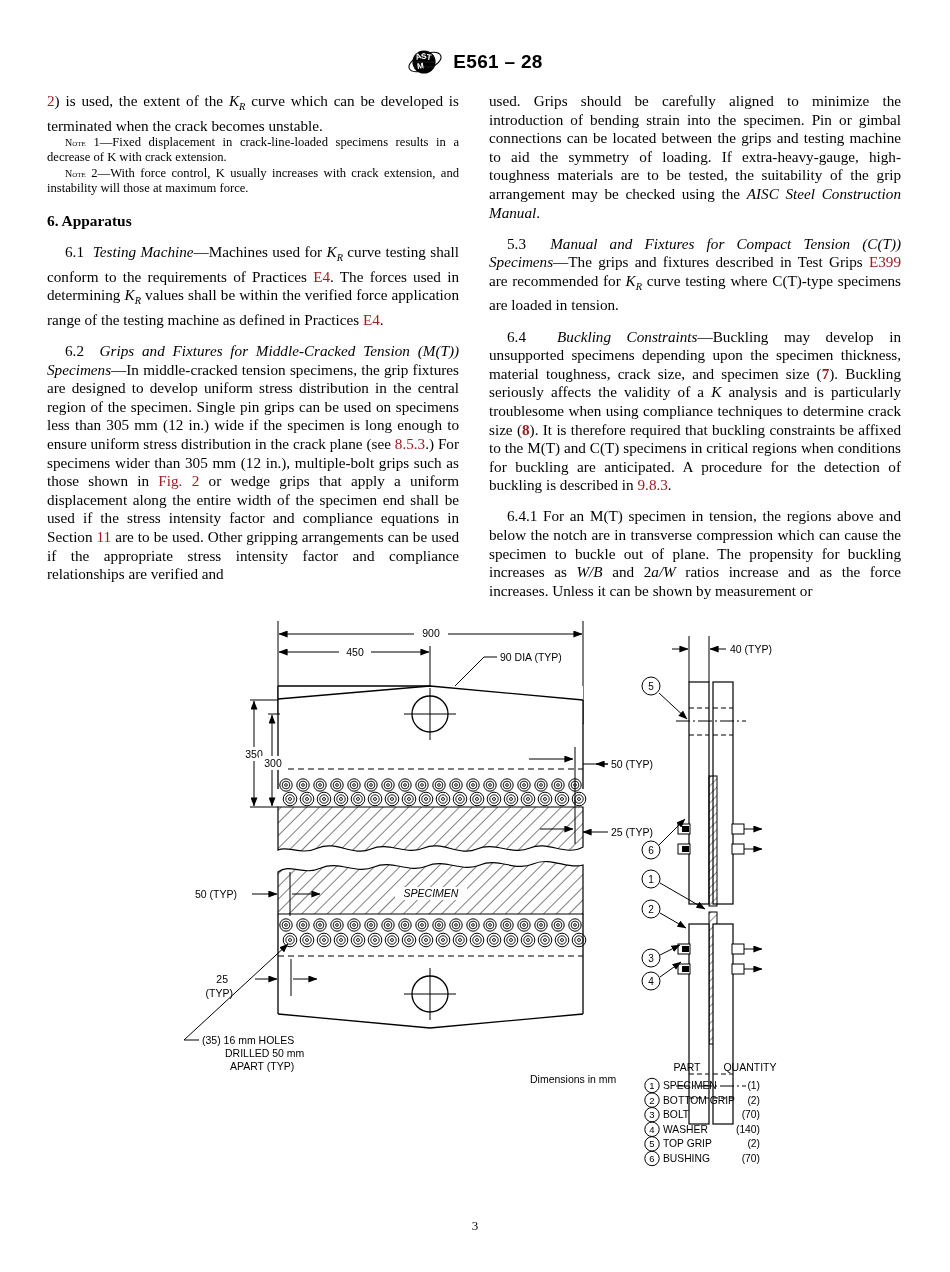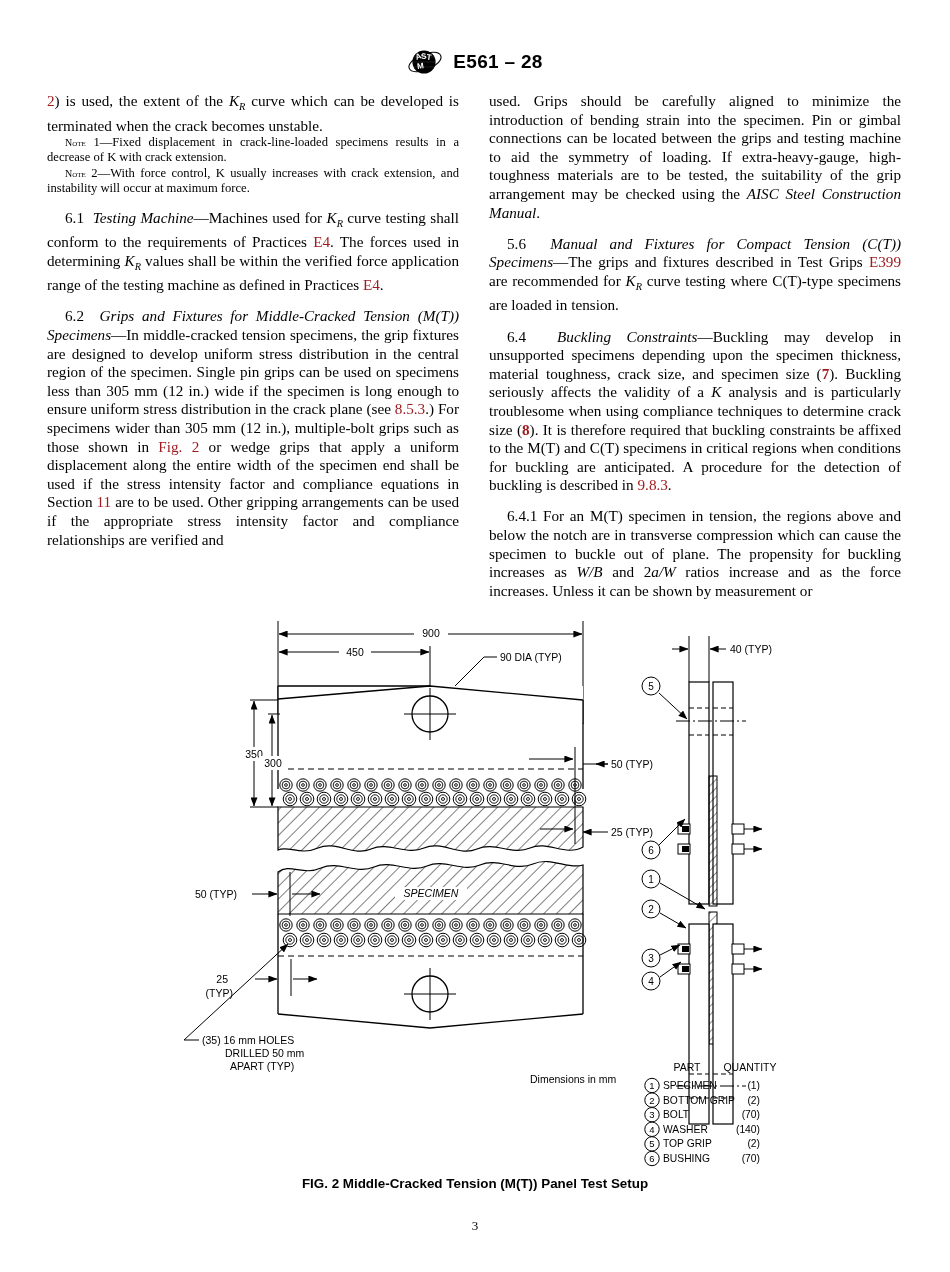--- a/index.html
+++ b/index.html
@@ -144,33 +144,34 @@
     </span>
     <span class="header-title">E561 – 28</span>
   </div>
 
   <div class="col col-left">
 
     <p class="noindent"><span class="ref">2</span><span>) is used, the extent of the </span><span class="var">K</span><sub>R</sub><span> curve which can be developed is terminated when the crack becomes unstable.</span></p>
 
     <p class="note note-gap"><span class="sc">Note</span> <span>1</span><span>—Fixed displacement in crack-line-loaded specimens results in a decrease of K with crack extension.</span></p>
 
-    <p class="note"><span class="sc">Note</span> <span>2</span><span>—With force control, K usually increases with crack extension, and instability will occur at maximum force.</span></p>
-
+    <p class="note"><span class="sc">Note</span> <span>2</span><span>—With force control, K usually increases with crack extension, and instability will those at maximum force.</span></p>
+
+    <h2 class="section" style="margin-top:16px;">6.  Apparatus</h2>
 
     <p class="gap"><span>6.1</span>&nbsp; <span class="it">Testing Machine</span><span>—Machines used for </span><span class="var">K</span><sub>R</sub><span> curve testing shall conform to the requirements of Practices </span><span class="ref">E4</span><span>. The forces used in determining </span><span class="var">K</span><sub>R</sub><span> values shall be within the verified force application range of the testing machine as defined in Practices </span><span class="ref">E4</span><span>.</span></p>
 
     <p class="gap"><span>6.2</span>&nbsp; <span class="it">Grips and Fixtures for Middle-Cracked Tension (M(T)) Specimens</span><span>—In middle-cracked tension specimens, the grip fixtures are designed to develop uniform stress distribution in the central region of the specimen. Single pin grips can be used on specimens less than 305 mm (12 in.) wide if the specimen is long enough to ensure uniform stress distribution in the crack plane (see </span><span class="ref">8.5.3</span><span>.) For specimens wider than 305 mm (12 in.), multiple-bolt grips such as those shown in </span><span class="ref">Fig. 2</span><span> or wedge grips that apply a uniform displacement along the entire width of the specimen end shall be used if the stress intensity factor and compliance equations in Section </span><span class="ref">11</span><span> are to be used. Other gripping arrangements can be used if the appropriate stress intensity factor and compliance relationships are verified and</span></p>
   </div>
 
   <div class="col col-right">
 
     <p class="noindent"><span>used. Grips should be carefully aligned to minimize the introduction of bending strain into the specimen. Pin or gimbal connections can be located between the grips and testing machine to aid the symmetry of loading. If extra-heavy-gauge, high-toughness materials are to be tested, the suitability of the grip arrangement may be checked using the </span><span class="it">AISC Steel Construction Manual</span><span>.</span></p>
 
-    <p class="gap"><span>5.6</span>&nbsp; <span class="it">Manual and Fixtures for Compact Tension (C(T)) Specimens</span><span>—The grips and fixtures described in Test Grips </span><span class="ref">E399</span><span> are recommended for </span><span class="var">K</span><sub>R</sub><span> curve testing where C(T)-type specimens are loaded in tension.</span></p>
+    <p class="gap"><span>5.3</span>&nbsp; <span class="it">Manual and Fixtures for Compact Tension (C(T)) Specimens</span><span>—The grips and fixtures described in Test Grips </span><span class="ref">E399</span><span> are recommended for </span><span class="var">K</span><sub>R</sub><span> curve testing where C(T)-type specimens are loaded in tension.</span></p>
 
     <p class="gap"><span>6.4</span>&nbsp; <span class="it">Buckling Constraints</span><span>—Buckling may develop in unsupported specimens depending upon the specimen thickness, material toughness, crack size, and specimen size (</span><span class="bref">7</span><span>). Buckling seriously affects the validity of a </span><span class="var">K</span><span> analysis and is particularly troublesome when using compliance techniques to determine crack size (</span><span class="bref">8</span><span>). It is therefore required that buckling constraints be affixed to the M(T) and C(T) specimens in critical regions when conditions for buckling are anticipated. A procedure for the detection of buckling is described in </span><span class="ref">9.8.3</span><span>.</span></p>
 
     <p class="gap"><span>6.4.1</span><span> For an M(T) specimen in tension, the regions above and below the notch are in transverse compression which can cause the specimen to buckle out of plane. The propensity for buckling increases as </span><span class="var">W/B</span><span> and 2</span><span class="var">a</span><span class="var">/W</span><span> ratios increase and as the force increases. Unless it can be shown by measurement or</span></p>
   </div>
 
   <div class="figure-wrap">
     <svg class="figure-svg" width="950" height="600" viewBox="0 0 950 600" font-family="Liberation Sans, sans-serif" font-size="10.5" fill="#000">
 
       <defs>
@@ -670,16 +671,15 @@
             <circle cx="652" cy="554.5" r="7.2" fill="#fff" stroke="#000" stroke-width="1"></circle>
             <text x="652" y="558" text-anchor="middle" font-size="9.5">6</text>
             <text x="663" y="558" font-size="10.3">BUSHING</text>
             <text x="760" y="558" text-anchor="end" font-size="10.3">(70)</text>
           </g>
       </g>
 
     </svg>
   </div>
 
-  <div class="fig-caption">FIG. 2  Middle-Cracked Tension (M(T)) Panel Test Setup</div>
   <div class="page-number">3</div>
 
 </div>
 
 </body></html>

